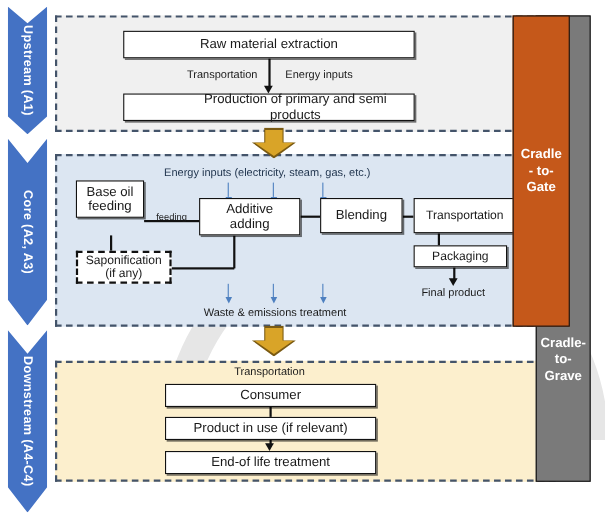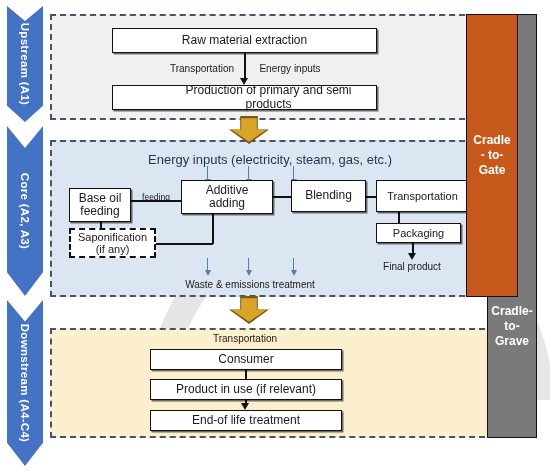--- a/index.html
+++ b/index.html
@@ -212,29 +212,29 @@
   <div class="pbox" style="left:112px; top:85px; width:265px; height:25px;padding-left:48px;">
     <span>Production of primary and semi products</span>
   </div>
 
   <div class="gold-arrow outline" style="left:229px; top:116px; width:40px; height:28px;">
     <div class="gold-inner"></div>
   </div>
 
   <div class="panel core" style="left:50px; top:140px; width:455px; height:157px;"></div>
 
-  <div class="tlabel center blue-ink" style="left:270px; top:152px; font-size:13px;">
+  <div class="tlabel center blue-ink" style="left:243px; top:152px; font-size:10px;">
     <span>Energy inputs (electricity, steam, gas, etc.)</span>
   </div>
 
   <div class="blue-arrow" style="left:207px; top:166px; height:13px;"></div>
   <div class="blue-arrow" style="left:248px; top:166px; height:13px;"></div>
   <div class="blue-arrow" style="left:293px; top:166px; height:13px;"></div>
 
-  <div class="pbox" style="left:69px; top:188px; width:62px; height:34px;">
+  <div class="pbox" style="left:69px; top:164px; width:62px; height:34px;">
     <span style="white-space:pre-line;">Base oil
 feeding</span>
   </div>
 
   <div class="tlabel center tiny" style="left:156px; top:192px;">
     <span>feeding</span>
   </div>
   <div class="hline" style="left:131px; top:200px; width:50px;"></div>
 
   <div class="pbox" style="left:181px; top:180px; width:92px; height:34px;">

